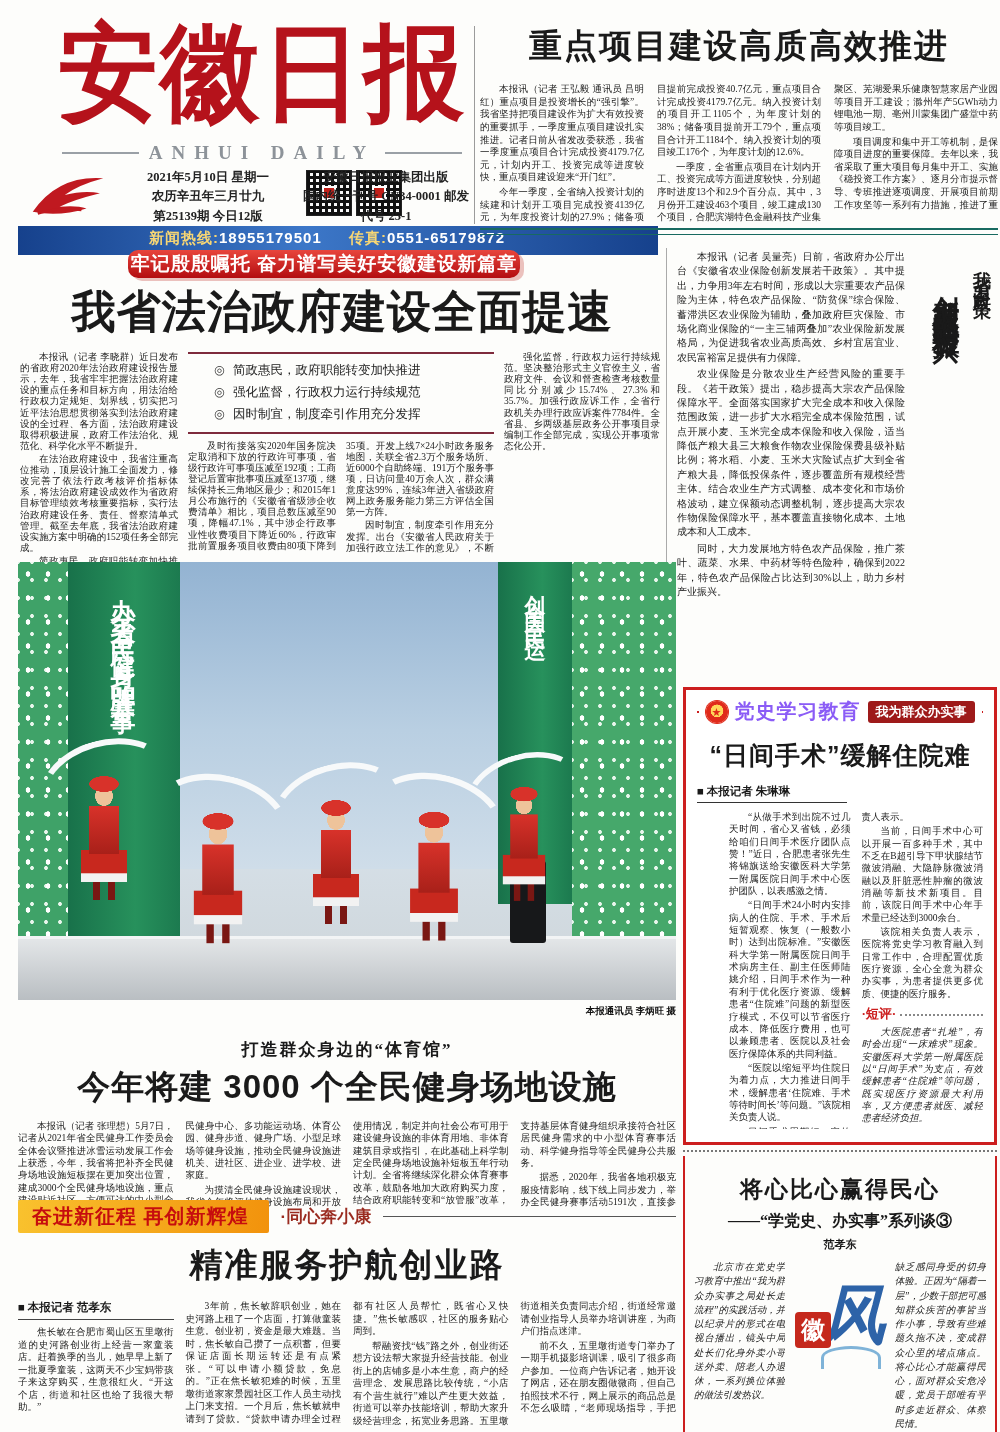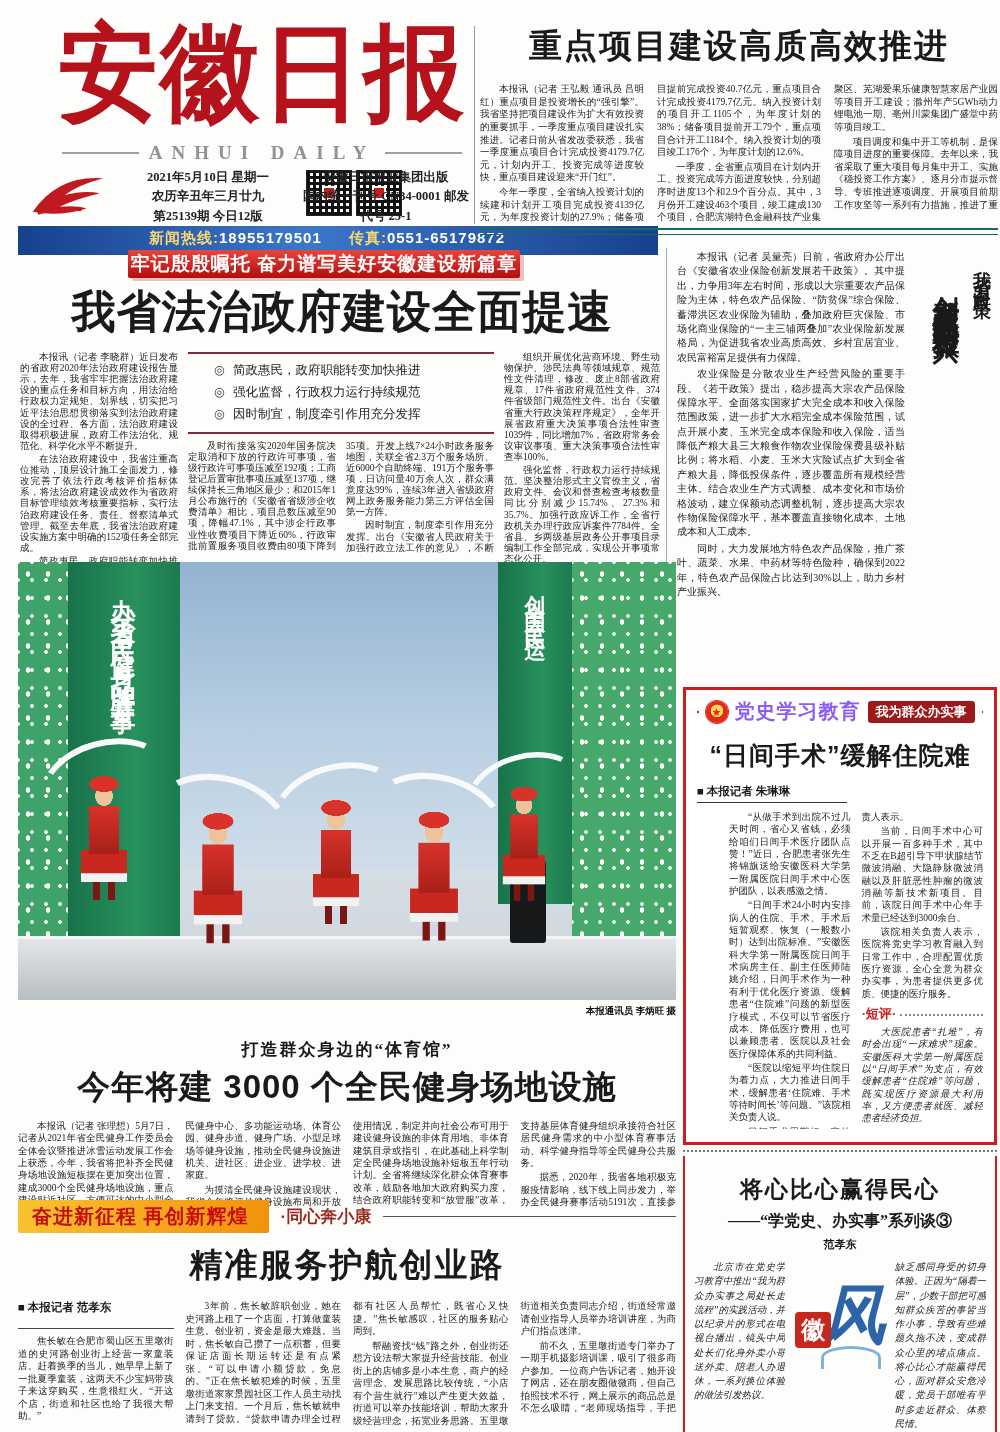--- a/index.html
+++ b/index.html
@@ -35,21 +35,21 @@
   .tr-article{position:absolute;left:480px;top:24px;width:518px;}
   .tr-article h2{margin:0;text-align:center;font-size:33px;font-weight:900;letter-spacing:2px;}
   .tr-body{margin-top:14px;height:142px;overflow:hidden;column-count:3;column-gap:13px;
       font-size:9.5px;line-height:1.33;}
   .teal-rule{position:absolute;left:480px;top:228px;width:518px;height:4px;
       border-top:2px solid #186a60;border-bottom:1px solid #186a60;}
 
   
   .top-ribbon{position:absolute;left:128px;top:250px;width:392px;height:28px;line-height:28px;
       background:linear-gradient(180deg,#e8453c,#b30d10);color:#fff;font-weight:900;font-size:19px;
-      text-align:center;letter-spacing:1px;border-radius:2px;box-shadow:4px 3px 0 rgba(190,40,30,.28);}
+      text-align:center;letter-spacing:1px;border-radius:10px;box-shadow:4px 3px 0 rgba(190,40,30,.28);}
   .main-headline{position:absolute;left:24px;top:282px;width:636px;text-align:center;
       font-size:45px;font-weight:900;letter-spacing:1px;transform:scaleX(.98);}
 
   
   .main-body{position:absolute;left:20px;top:352px;width:642px;height:210px;display:flex;gap:10px;
       font-size:9.5px;line-height:1.17;}
   .main-col1{width:158px;overflow:hidden;}
   .main-mid{width:306px;}
   .bullet-box{border-top:2px solid #7e2a3c;border-bottom:2px solid #7e2a3c;padding:6px 4px 6px 26px;
       margin-bottom:7px;font-size:12.5px;line-height:1.75;font-weight:500;color:#222;}
@@ -115,21 +115,21 @@
   .vent-banner{display:flex;align-items:center;gap:12px;}
   .ribbon-badge{position:relative;background:linear-gradient(100deg,#f9c22e,#f2920c);color:#c60d0e;
       font-weight:900;font-size:20px;padding:3px 20px 3px 14px;letter-spacing:1px;border-radius:2px;}
   .ribbon-badge::after{content:"";position:absolute;left:-8px;bottom:-6px;width:65%;height:9px;
       background:#c60d0e;transform:skewX(-35deg);z-index:-1;}
   .vent-side{color:#9a2b20;font-weight:900;font-size:17px;}
   .vent-line{flex:1;border-top:1.5px solid #555;}
   .venture h2{margin:10px 0 0 0;text-align:center;font-size:33px;font-weight:900;letter-spacing:2px;}
   .venture-body{margin-top:12px;height:132px;overflow:hidden;column-count:4;column-gap:12px;
       font-size:9.5px;line-height:1.32;}
-  .byline{font-weight:700;font-size:11.5px;border-bottom:1.5px solid #444;padding-bottom:13px;
+  .byline{font-weight:700;font-size:11.5px;border-bottom:1.5px solid #444;padding-bottom:4px;
       margin-bottom:6px;break-inside:avoid;}
 
   
   .party-box{position:absolute;left:683px;top:687px;width:314px;height:458px;box-sizing:border-box;
       border:3.5px solid #cc1e1e;background:#fff;padding:8px 11px;}
   .pb-header{display:flex;align-items:center;gap:7px;}
   .pb-header::before,.pb-header::after{content:"";flex:1;border-top:2px solid #cc1e1e;}
   .emblem{width:22px;height:22px;border-radius:50%;background:radial-gradient(circle at 50% 45%,#ffd659 38%,#e02a1a 40%);
       flex:0 0 auto;box-shadow:0 0 0 1px #e02a1a;position:relative;}
   .emblem::after{content:"★";position:absolute;inset:0;color:#e02a1a;font-size:11px;line-height:22px;text-align:center;}
@@ -223,21 +223,20 @@
         <div><span class="b-icon">◎</span><span>简政惠民，政府职能转变加快推进</span></div>
         <div><span class="b-icon">◎</span><span>强化监督，行政权力运行持续规范</span></div>
         <div><span class="b-icon">◎</span><span>因时制宜，制度牵引作用充分发挥</span></div>
       </div>
       <div class="mid-cols">
         <p>及时衔接落实2020年国务院决定取消和下放的行政许可事项，省级行政许可事项压减至192项；工商登记后置审批事项压减至137项，继续保持长三角地区最少；和2015年1月公布施行的《安徽省省级涉企收费清单》相比，项目总数压减至90项，降幅47.1%，其中涉企行政事业性收费项目下降近60%，行政审批前置服务项目收费由80项下降到35项。开发上线7×24小时政务服务地图，关联全省2.3万个服务场所、近6000个自助终端、191万个服务事项，日访问量40万余人次，群众满意度达99%，连续3年进入省级政府网上政务服务能力第三方评估全国第一方阵。</p>
         <p>因时制宜，制度牵引作用充分发挥。出台《安徽省人民政府关于加强行政立法工作的意见》，不断完善行政立法工作机制，举办全省行政立法培训，首次对设区的市政府规章实施质量评估。</p>
       </div>
     </div>
     <div class="main-col4">
-      <p>组织开展优化营商环境、野生动物保护、涉民法典等领域规章、规范性文件清理，修改、废止8部省政府规章、17件省政府规范性文件、374件省级部门规范性文件。出台《安徽省重大行政决策程序规定》，全年开展省政府重大决策事项合法性审查1039件，同比增加7%，省政府常务会议审议事项、重大决策事项合法性审查率100%。</p>
       <p>强化监督，行政权力运行持续规范。坚决整治形式主义官僚主义，省政府文件、会议和督查检查考核数量同比分别减少15.74%、27.3%和35.7%。加强行政应诉工作，全省行政机关办理行政应诉案件7784件。全省县、乡两级基层政务公开事项目录编制工作全部完成，实现公开事项常态化公开。</p>
     </div>
   </div>
 
   <div class="policy">
     <div class="policy-body">
       <p>本报讯（记者 吴量亮）日前，省政府办公厅出台《安徽省农业保险创新发展若干政策》。其中提出，力争用3年左右时间，形成以大宗重要农产品保险为主体，特色农产品保险、“防贫保”综合保险、蓄滞洪区农业保险为辅助，叠加政府巨灾保险、市场化商业保险的“一主三辅两叠加”农业保险新发展格局，为促进我省农业高质高效、乡村宜居宜业、农民富裕富足提供有力保障。</p>
       <p>农业保险是分散农业生产经营风险的重要手段。《若干政策》提出，稳步提高大宗农产品保险保障水平。全面落实国家扩大完全成本和收入保险范围政策，进一步扩大水稻完全成本保险范围，试点开展小麦、玉米完全成本保险和收入保险，适当降低产粮大县三大粮食作物农业保险保费县级补贴比例；将水稻、小麦、玉米大灾险试点扩大到全省产粮大县，降低投保条件，逐步覆盖所有规模经营主体。结合农业生产方式调整、成本变化和市场价格波动，建立保额动态调整机制，逐步提高大宗农作物保险保障水平，基本覆盖直接物化成本、土地成本和人工成本。</p>
       <p>同时，大力发展地方特色农产品保险，推广茶叶、蔬菜、水果、中药材等特色险种，确保到2022年，特色农产品保险占比达到30%以上，助力乡村产业振兴。</p>
     </div>

